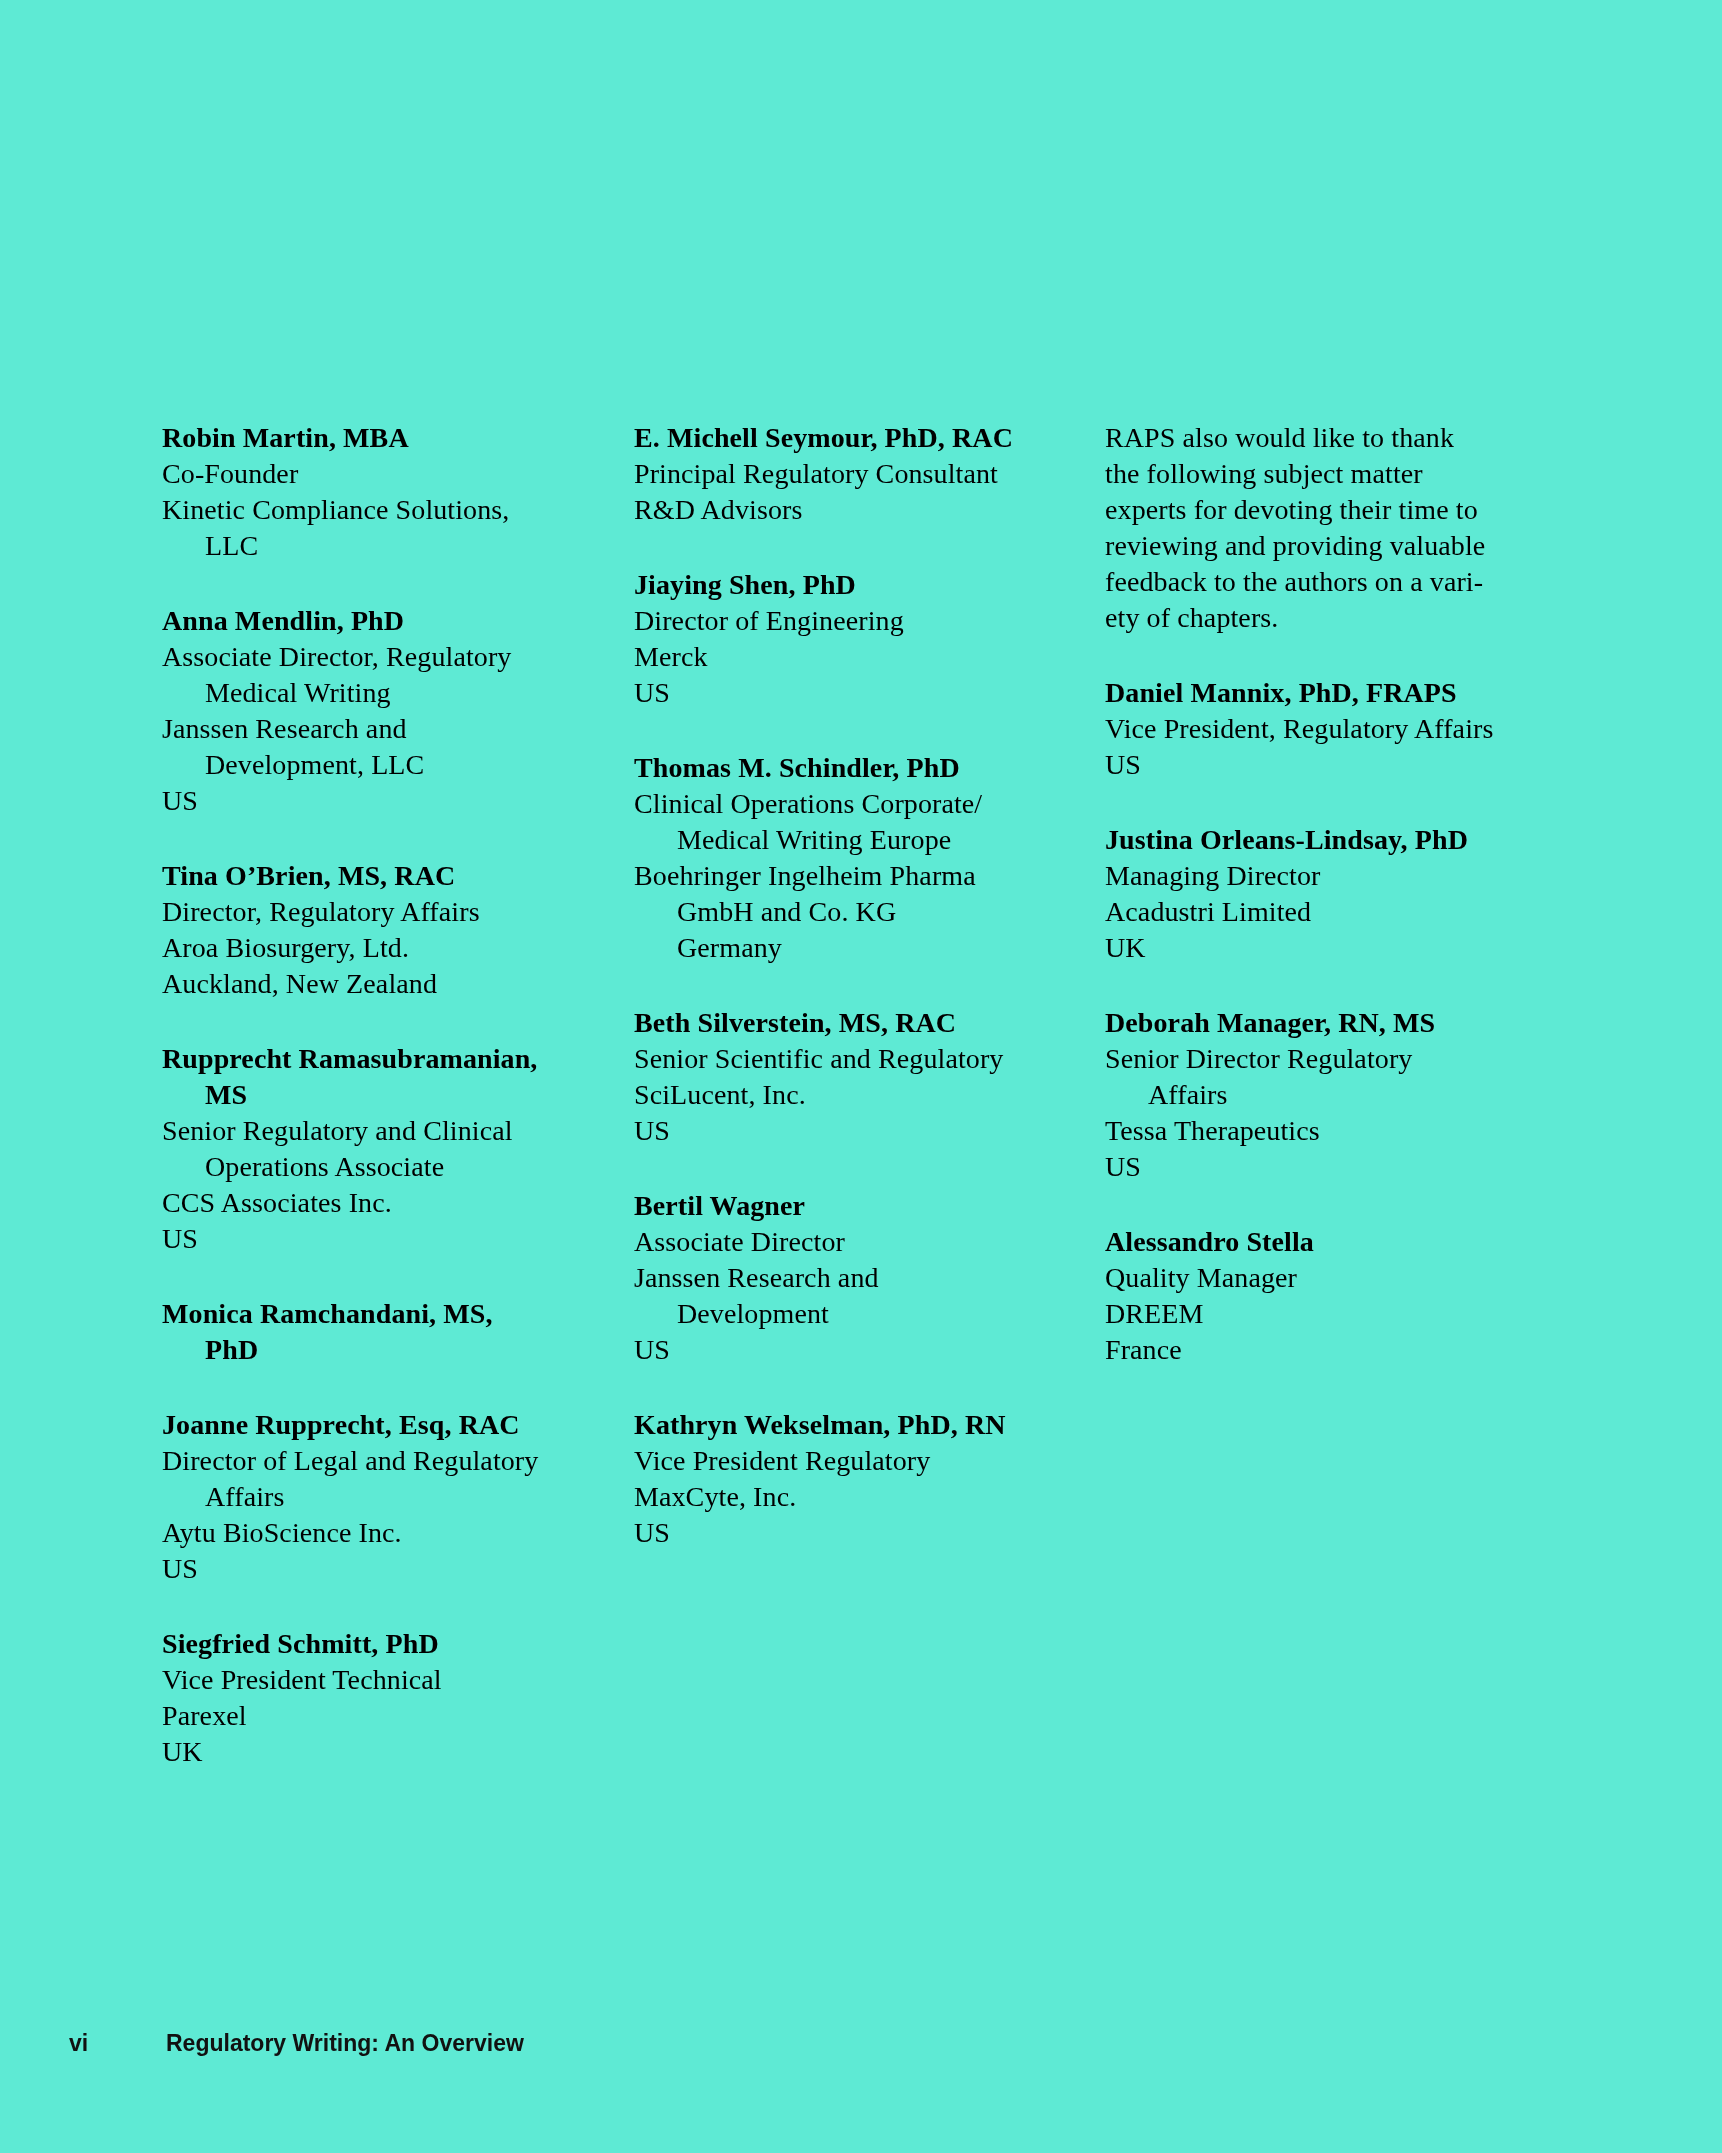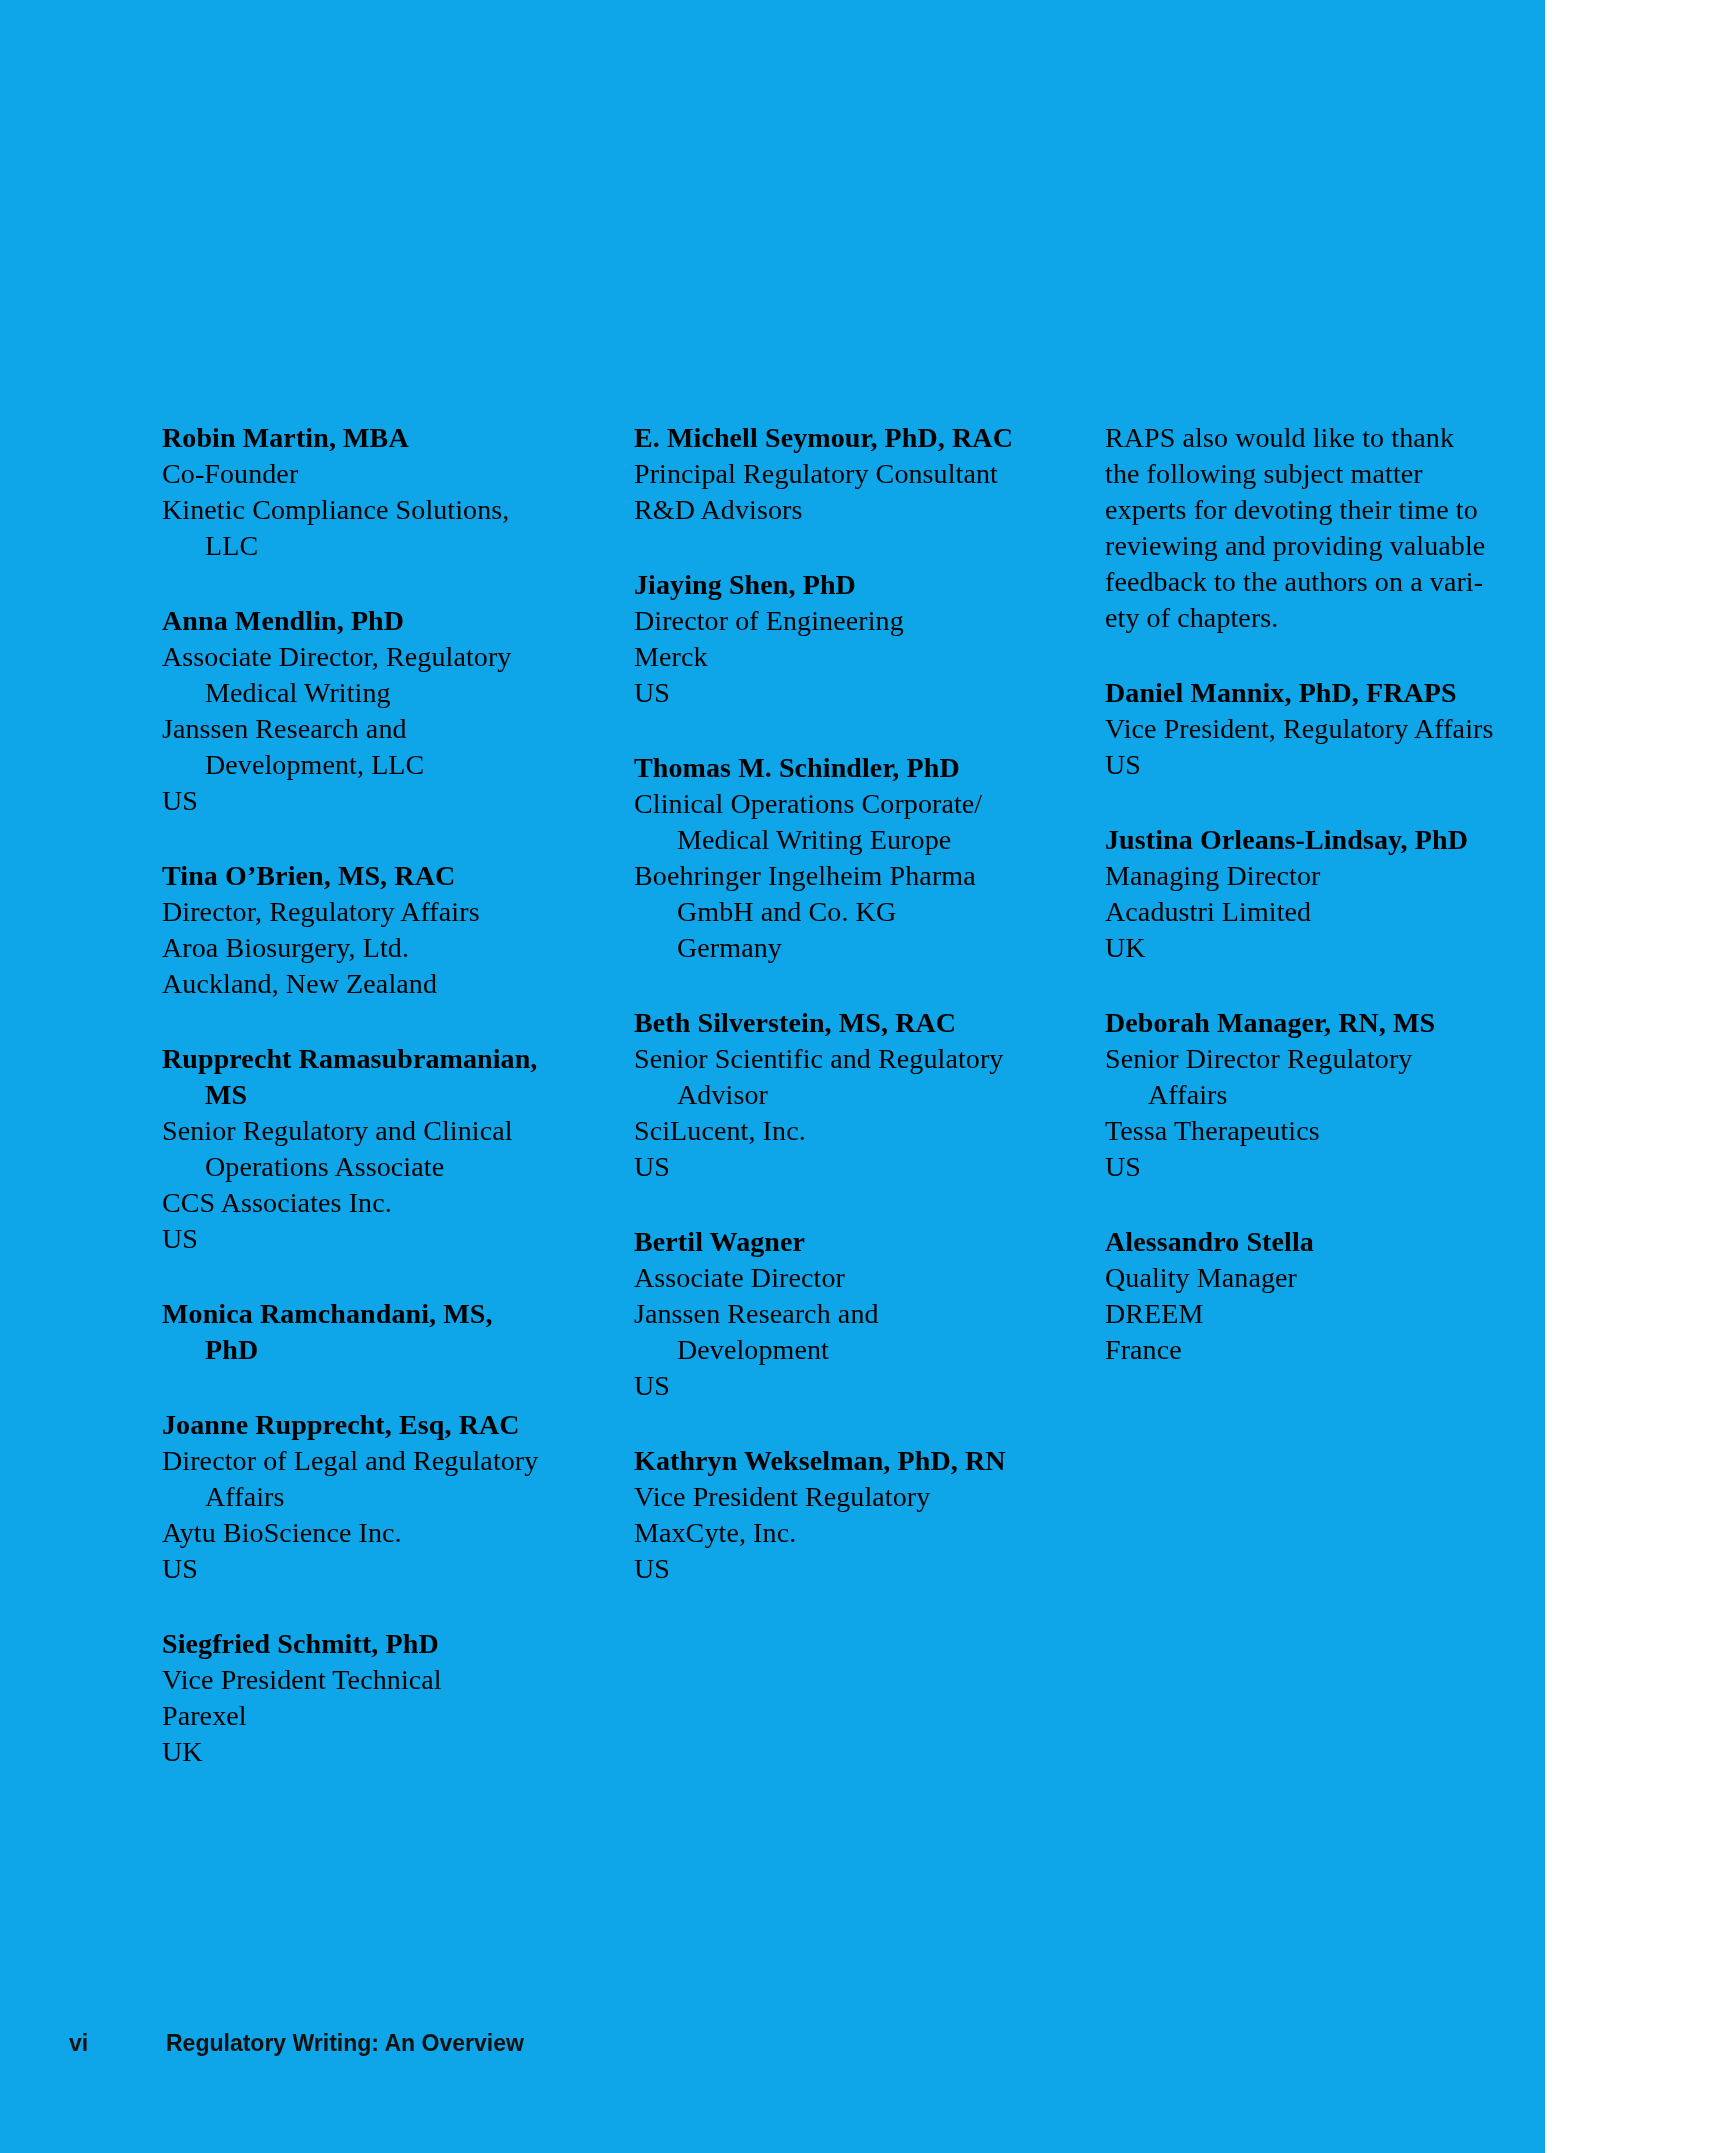--- a/index.html
+++ b/index.html
@@ -1,20 +1,20 @@
 <!DOCTYPE html>
 <html style="font-size:15px"><head>
 <meta charset="utf-8">
 <style>
   html, body { margin: 0; padding: 0; background: #ffffff; }
   .page {
     position: relative;
-    width: 1545px;
+    width: 1722px;
     height: 2153px;
-    background: #0ea5e9;
+    background: #5eead4;
     color: #000000;
     font-family: "Liberation Serif", "DejaVu Serif", serif;
     overflow: hidden;
   }
   .col { position: absolute; top: 420px; }
   .col1 { left: 162px; width: 464px; }
   .col2 { left: 634px; width: 464px; }
   .col3 { left: 1105px; width: 440px; }
   .line {
     font-size: 28px;
@@ -120,21 +120,20 @@
       <div class="line">Clinical Operations Corporate/</div>
       <div class="line indent">Medical Writing Europe</div>
       <div class="line">Boehringer Ingelheim Pharma</div>
       <div class="line indent">GmbH and Co. KG</div>
       <div class="line indent">Germany</div>
     </div>
 
     <div class="entry">
       <div class="line name">Beth Silverstein, MS, RAC</div>
       <div class="line">Senior Scientific and Regulatory</div>
-      <div class="line indent">Advisor</div>
       <div class="line">SciLucent, Inc.</div>
       <div class="line">US</div>
     </div>
 
     <div class="entry">
       <div class="line name">Bertil Wagner</div>
       <div class="line">Associate Director</div>
       <div class="line">Janssen Research and</div>
       <div class="line indent">Development</div>
       <div class="line">US</div>

